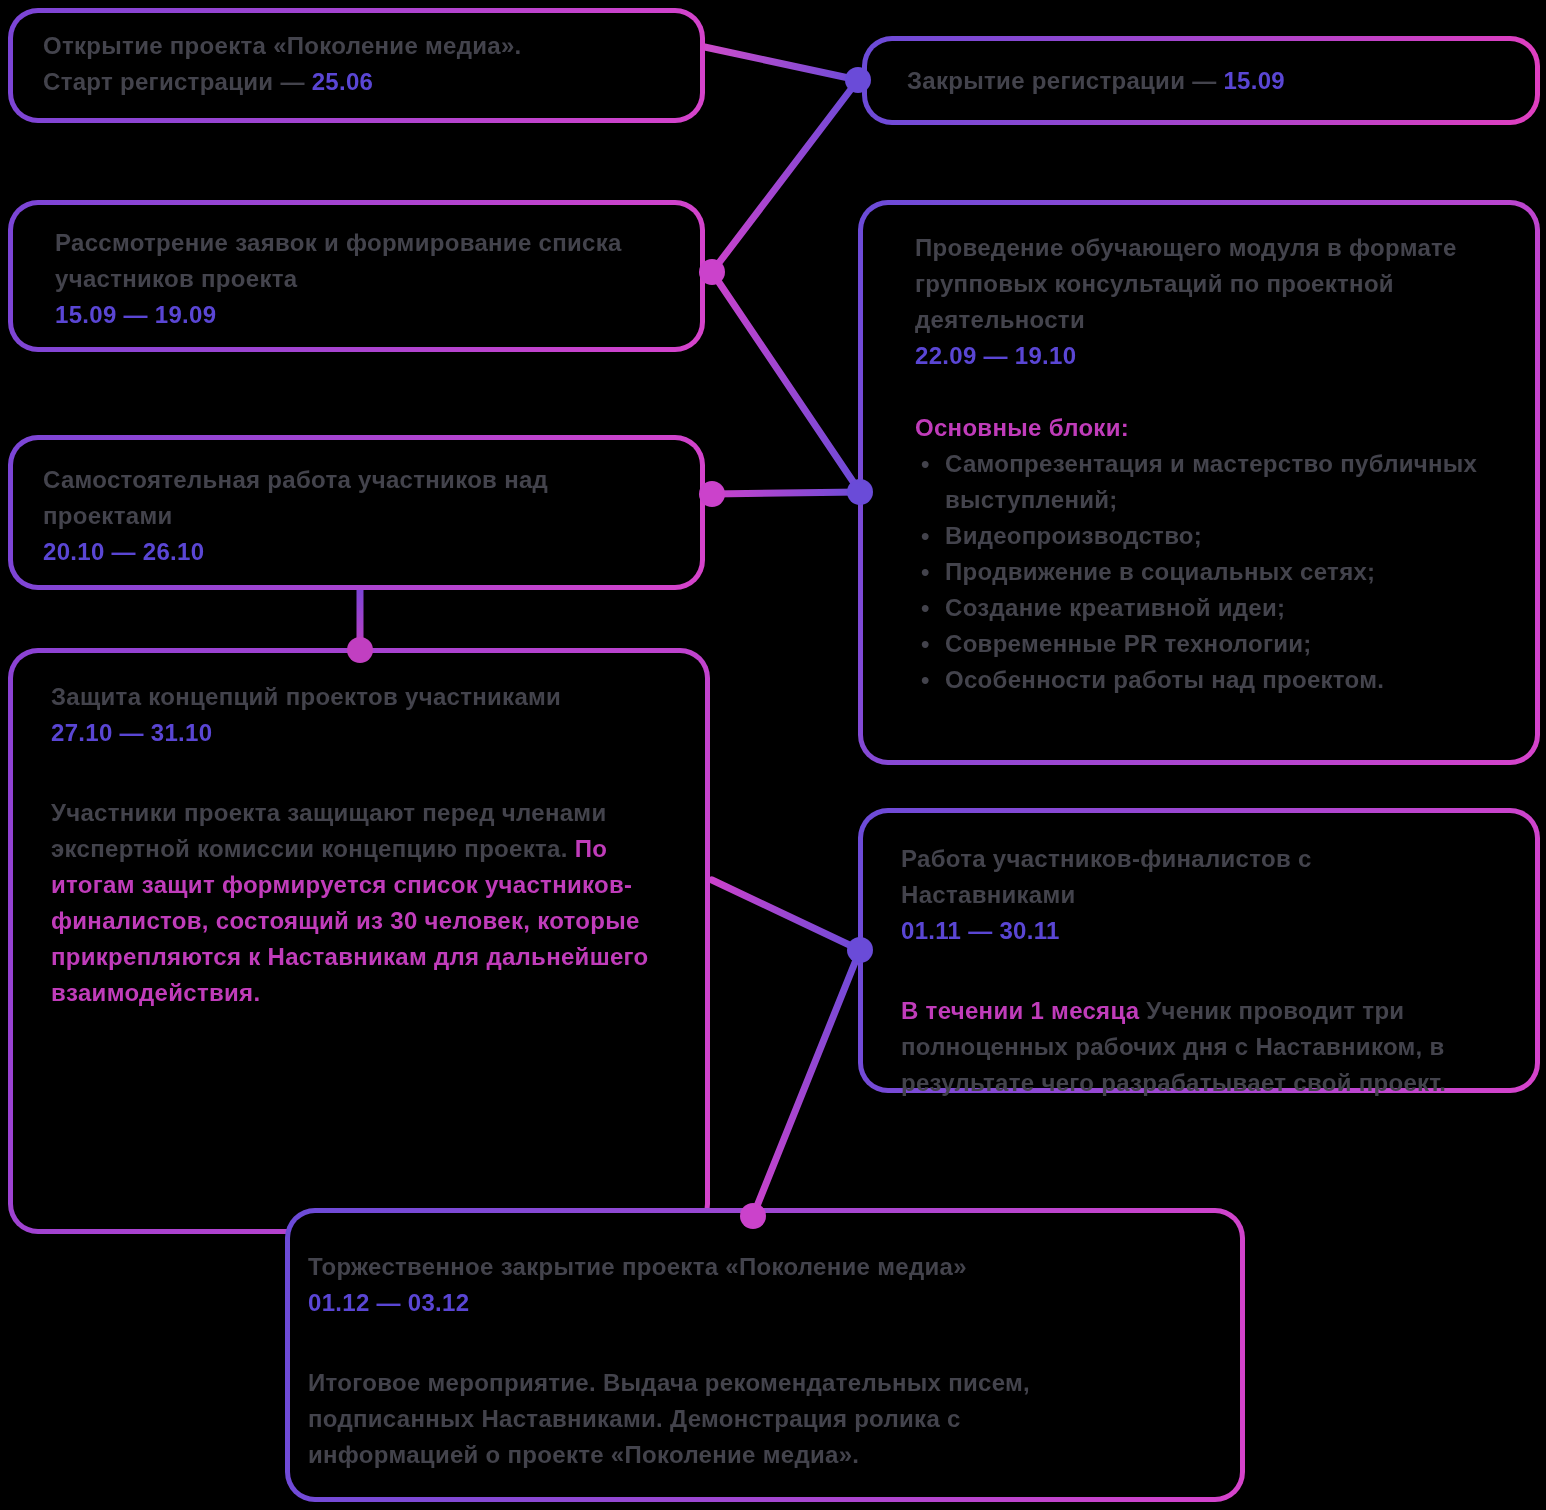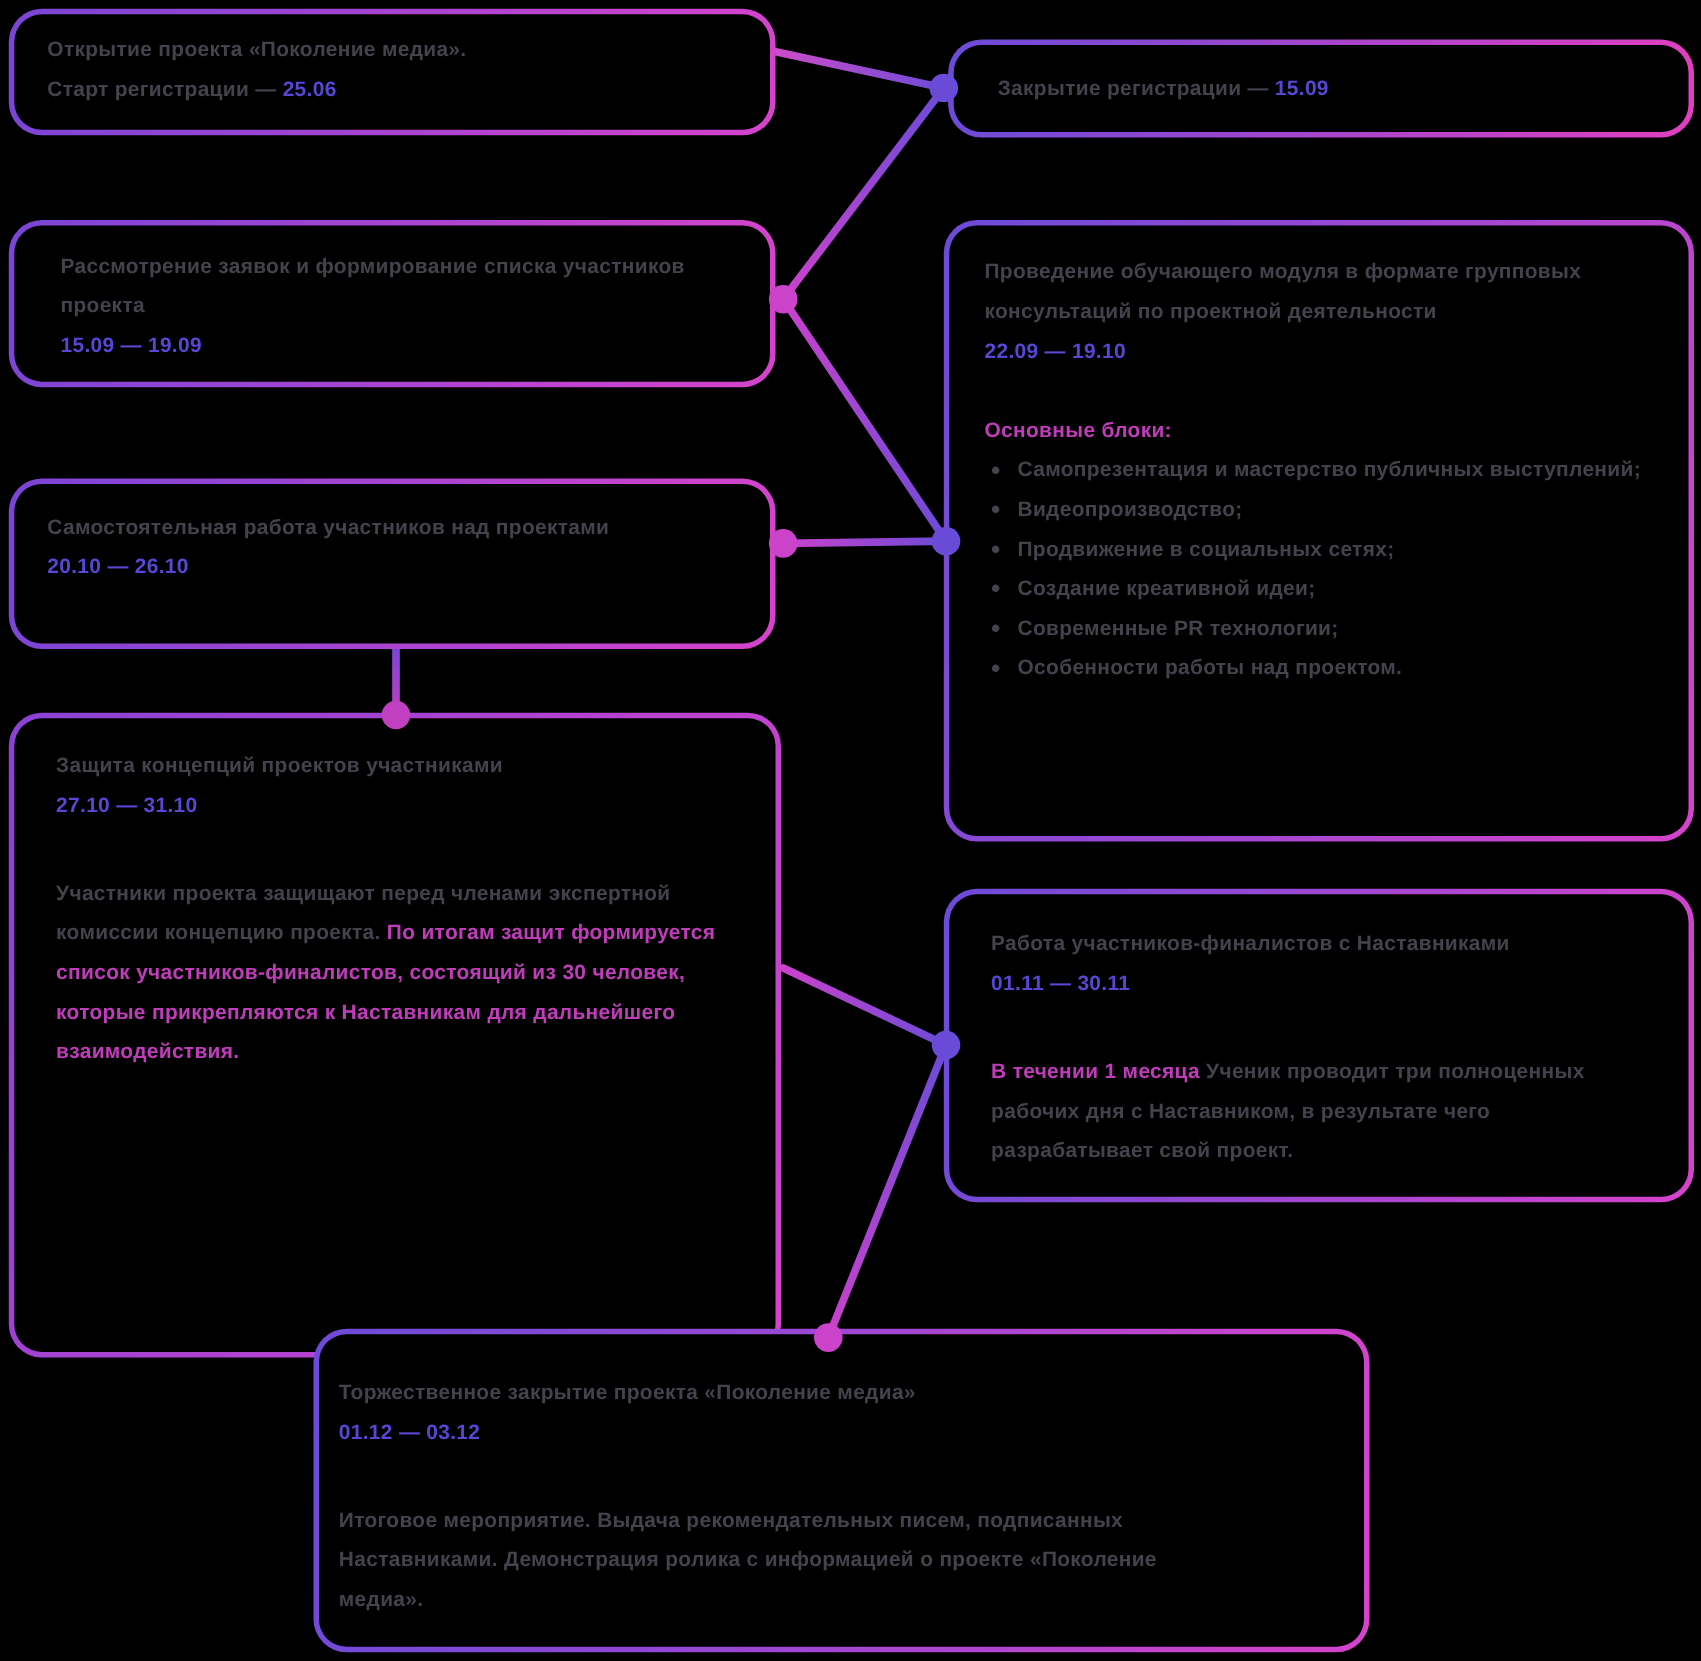--- a/index.html
+++ b/index.html
@@ -9,21 +9,21 @@
     font-family:"Liberation Sans","DejaVu Sans",sans-serif;
     overflow:hidden;
   }
   .layer { position:absolute; left:0; top:0; width:1546px; height:1510px; pointer-events:none; }
   .lines { z-index:1; }
   .dots  { z-index:3; }
 
   .node { position:absolute; z-index:2; border-radius:30px; padding:5px; }
   .node-inner {
     background:#000; border-radius:25px; width:100%; height:100%;
-    color:#43434c; font-weight:700; font-size:19px; line-height:36px;
+    color:#43434c; font-weight:700; font-size:24px; line-height:36px;
     letter-spacing:0.3px;
   }
   .blockline { display:block; }
   .date { color:#5a46d4; font-weight:700; }
   .hl   { color:#c03cba; font-weight:700; }
   .gap  { margin-top:36px; }
 
   
   #node-opening  { left:8px;   top:8px;    width:697px; height:115px;
                    background:linear-gradient(100deg,#7a45d6,#d643cb); }
@@ -32,21 +32,21 @@
   #node-closing  { left:862px; top:36px;   width:678px; height:89px;
                    background:linear-gradient(95deg,#6b4bd8,#e03fc0); }
   #node-closing .node-inner { padding:0 40px; display:flex; align-items:center; }
 
   #node-review   { left:8px;   top:200px;  width:697px; height:152px;
                    background:linear-gradient(100deg,#7a45d6,#d643cb); }
   #node-review .node-inner { padding:20px 42px; }
 
   #node-training { left:858px; top:200px;  width:682px; height:565px;
                    background:linear-gradient(110deg,#6b4bd8,#d643cb); }
-  #node-training .node-inner { padding:25px 32px; }
+  #node-training .node-inner { padding:25px 52px; }
   #node-training .node-title { max-width:575px; }
 
   #node-selfwork { left:8px;   top:435px;  width:697px; height:155px;
                    background:linear-gradient(100deg,#7a45d6,#d643cb); }
   #node-selfwork .node-inner { padding:22px 30px; }
   #node-selfwork .node-title { max-width:600px; }
 
   #node-defense  { left:8px;   top:648px;  width:702px; height:586px;
                    background:linear-gradient(115deg,#8a42d4,#d643cb); }
   #node-defense .node-inner { padding:26px 38px; }

